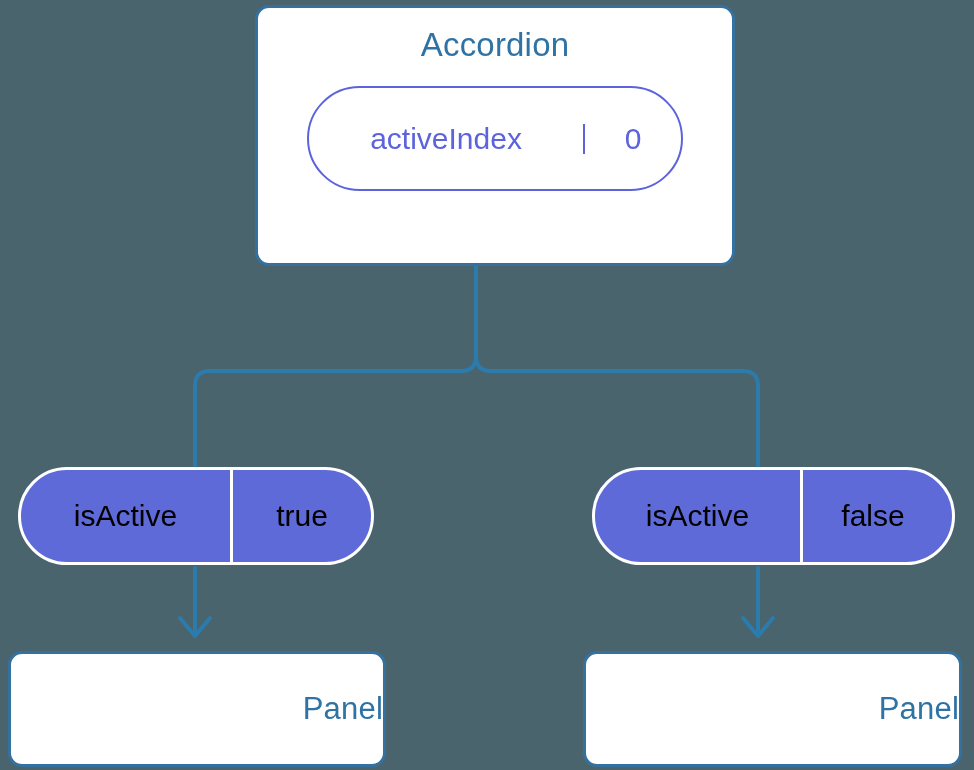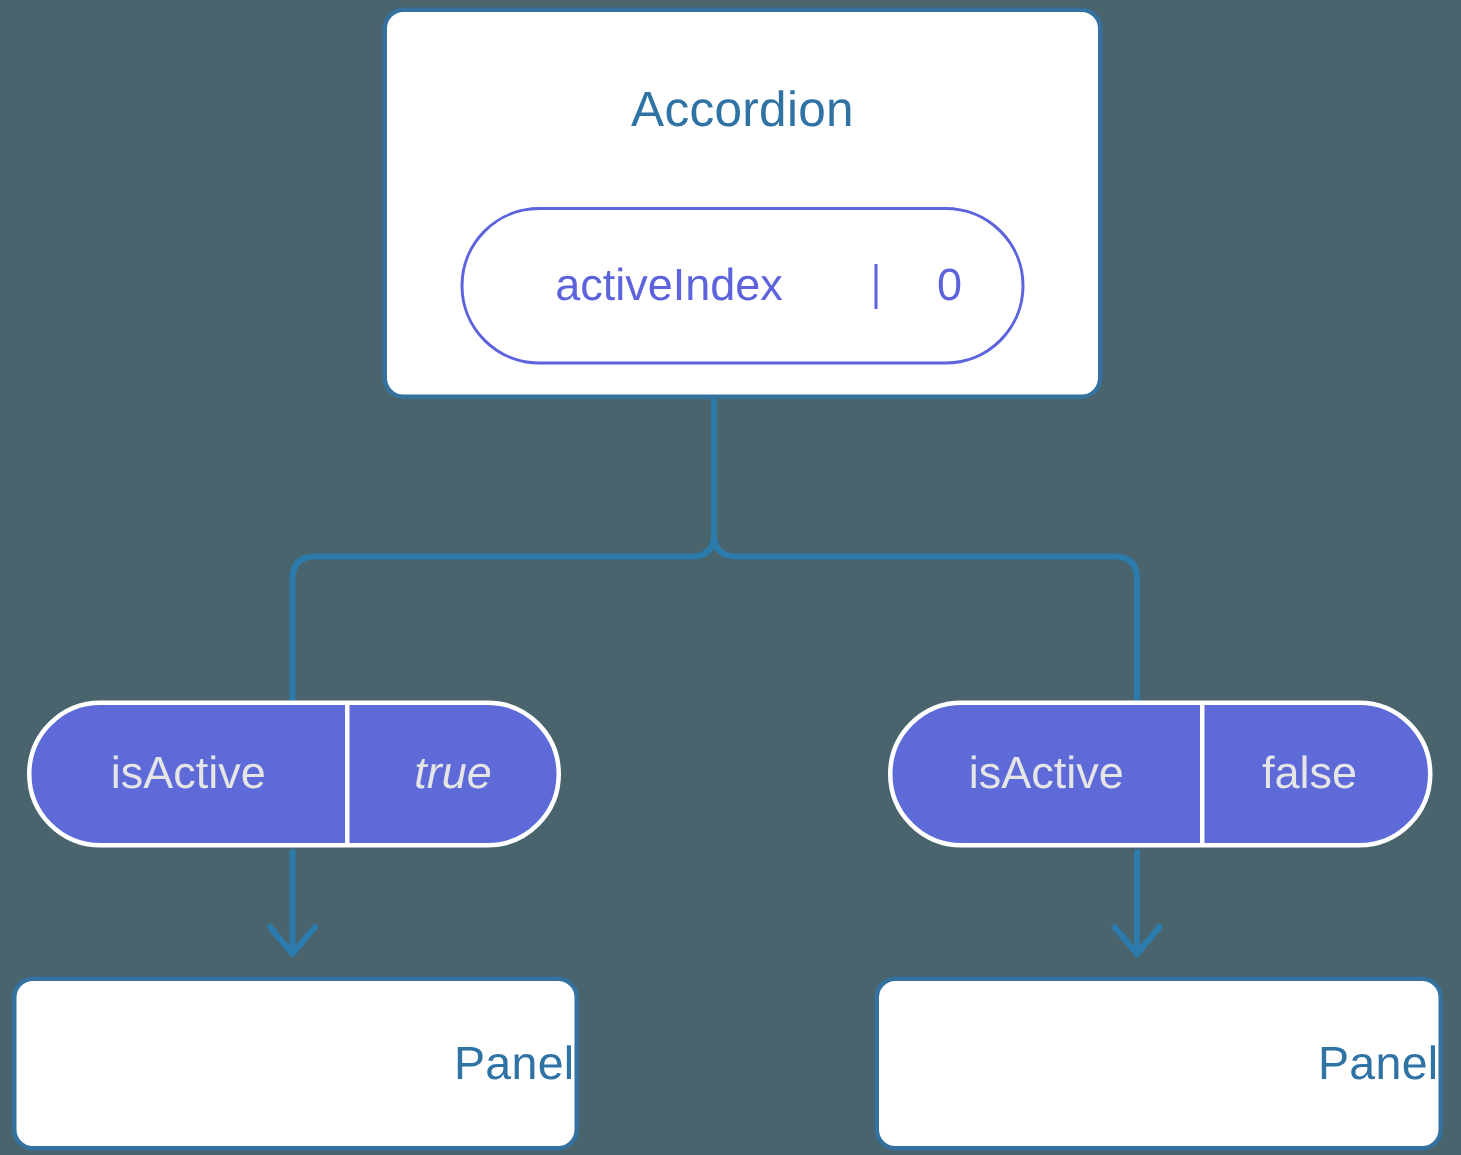--- a/index.html
+++ b/index.html
@@ -53,22 +53,21 @@
     white-space: nowrap;
   }
 
   
   #accordion-card {
     left: 255px;
     top: 5px;
     width: 480px;
     height: 261px;
     justify-content: flex-start;
-    padding-top: 46px;
-    gap: 24px;
+    padding-top: 18px;
   }
 
   
   .panel-card {
     top: 651px;
     height: 116px;
     justify-content: center;
     align-items: flex-end;
   }
   #panel-card-left  { left: 8px;   width: 378px; }
@@ -112,26 +111,26 @@
 
   
   .pill-solid {
     position: absolute;
     z-index: 2;
     background: #5d6ad8;
     border: 3px solid #ffffff;
     height: 98px;
   }
   .pill-solid .pill-key,
-  .pill-solid .pill-val { color: #e5e5e5; }
+  .pill-solid .pill-val { color: #000000; }
   .pill-solid .pill-val { border-left: 3px solid #ffffff; }
 
   #state-pill-left  { left: 18px;  top: 467px; width: 356px; }
   #state-pill-left  .pill-key { width: 209px; }
-  #state-pill-left  .pill-val { width: 141px; font-style: italic; }
+  #state-pill-left  .pill-val { width: 141px; }
 
   #state-pill-right { left: 592px; top: 467px; width: 363px; }
   #state-pill-right .pill-key { width: 205px; }
   #state-pill-right .pill-val { width: 143px; text-align: center; }
 </style>
 </head>
 <body>
 
 <div id="diagram">
 

